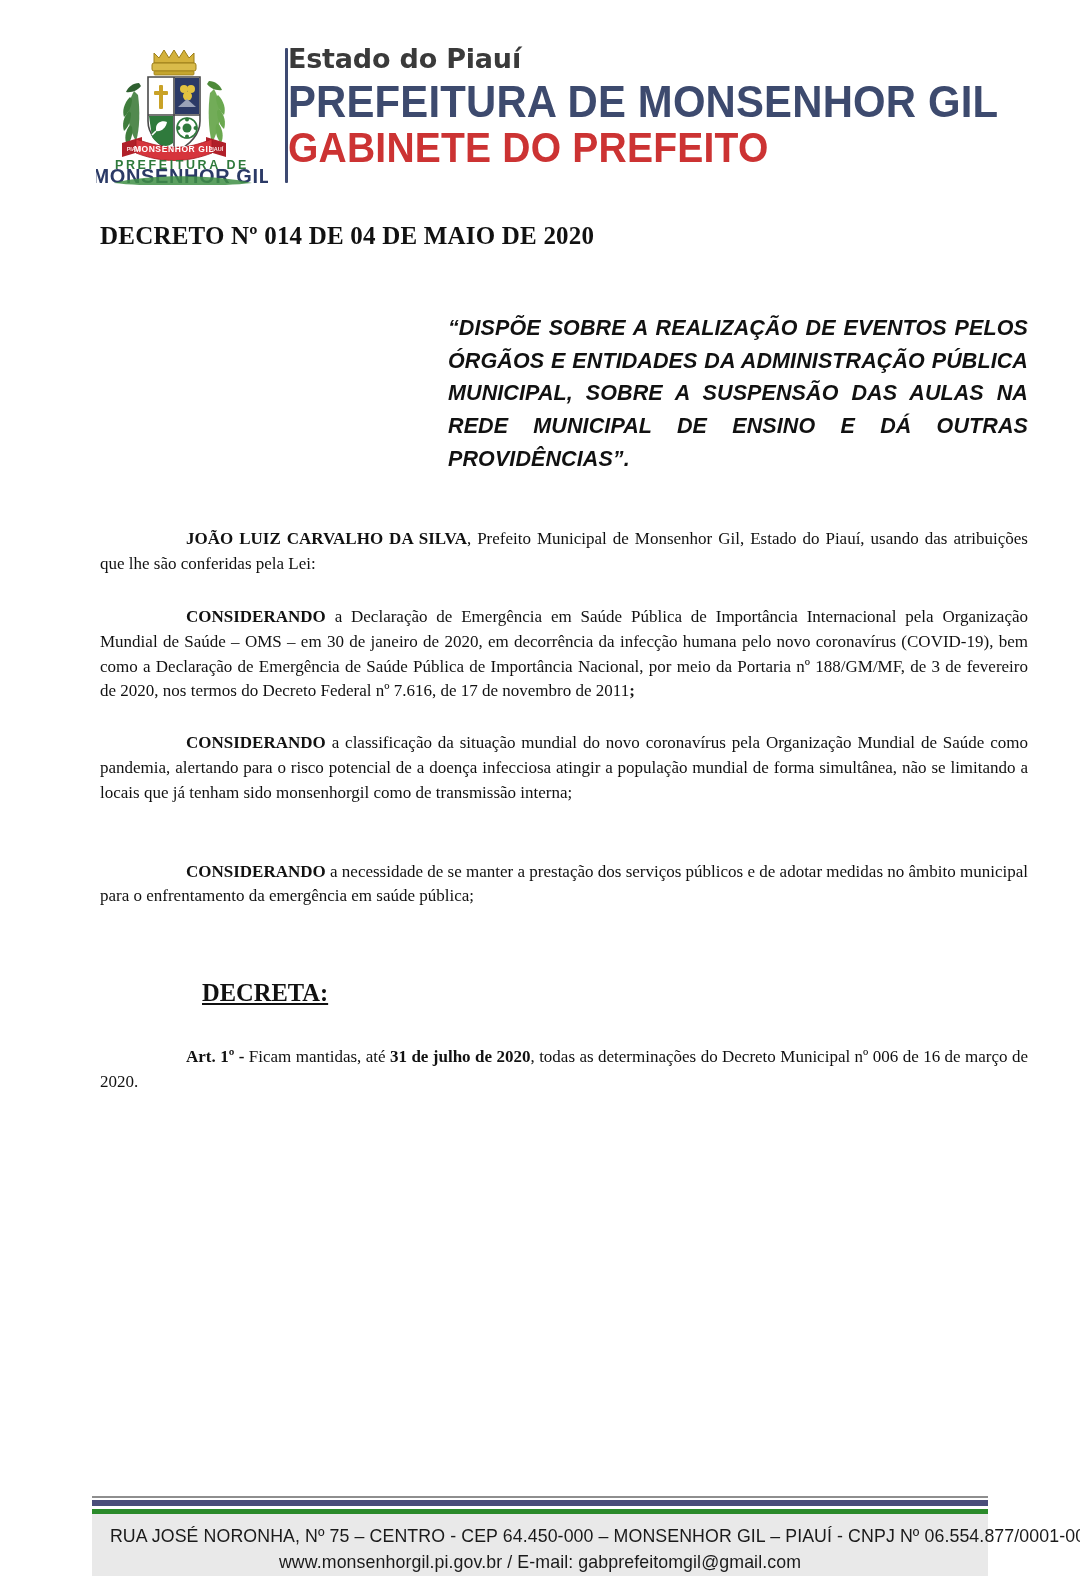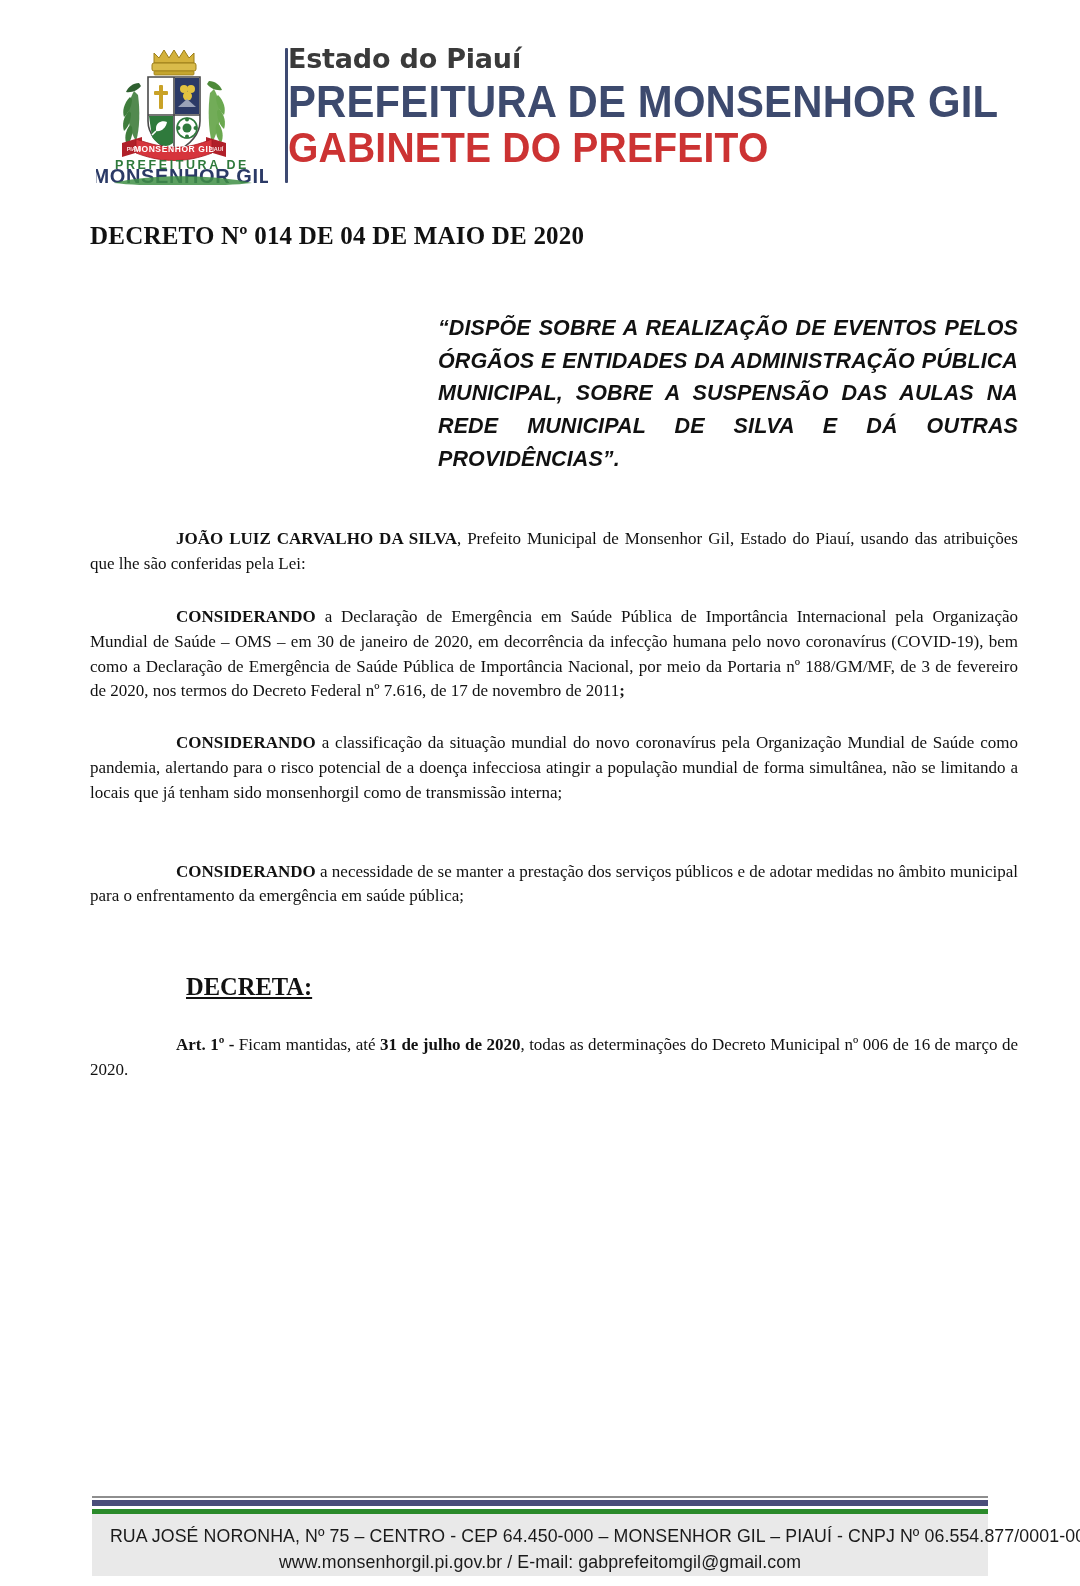--- a/index.html
+++ b/index.html
@@ -91,21 +91,21 @@
     color: #cc3333;
     letter-spacing: 0.2px;
     transform: scaleX(0.93);
     transform-origin: left center;
     white-space: nowrap;
   }
 
   
   .doc-body {
     position: absolute;
-    left: 90px;
+    left: 100px;
     top: 222px;
     width: 928px;
   }
 
   .decree-number {
     font-family: "Liberation Serif", serif;
     font-size: 25px;
     font-weight: 700;
     letter-spacing: 0.2px;
     color: #111;
@@ -140,21 +140,21 @@
   .gap-1 { height: 28px; }
   .gap-2 { height: 27px; }
 
   .b { font-weight: 700; }
 
   .decreta {
     font-size: 24.5px;
     font-weight: 700;
     text-decoration: underline;
     text-indent: 86px;
-    margin: 10px;
+    margin: 16px;
     color: #111;
   }
 
   
   .footer {
     position: absolute;
     left: 0;
     bottom: 0;
     width: 1080px;
     height: 96px;
@@ -286,21 +286,21 @@
       </div>
 
     </div>
   </div>
 
   <div class="doc-body">
 
     <div class="decree-number">DECRETO Nº 014 DE 04 DE MAIO DE 2020</div>
 
     <div class="ementa">
-      <p>“DISPÕE SOBRE A REALIZAÇÃO DE EVENTOS PELOS ÓRGÃOS E ENTIDADES DA ADMINISTRAÇÃO PÚBLICA MUNICIPAL, SOBRE A SUSPENSÃO DAS AULAS NA REDE MUNICIPAL DE SILVA E DÁ OUTRAS PROVIDÊNCIAS”.</p>
+      <p>“DISPÕE SOBRE A REALIZAÇÃO DE EVENTOS PELOS ÓRGÃOS E ENTIDADES DA ADMINISTRAÇÃO PÚBLICA MUNICIPAL, SOBRE A SUSPENSÃO DAS AULAS NA REDE MUNICIPAL DE ENSINO E DÁ OUTRAS PROVIDÊNCIAS”.</p>
     </div>
 
     <div style="height:52px"></div>
 
     <p class="para"><span class="b">JOÃO LUIZ CARVALHO DA SILVA</span><span>, Prefeito Municipal de Monsenhor Gil, Estado do Piauí, usando das atribuições que lhe são conferidas pela Lei:</span></p>
 
     <div class="gap-1"></div>
 
     <p class="para"><span class="b">CONSIDERANDO</span><span> a Declaração de Emergência em Saúde Pública de Importância Internacional pela Organização Mundial de Saúde – OMS – em 30 de janeiro de 2020, em decorrência da infecção humana pelo novo coronavírus (COVID-19), bem como a Declaração de Emergência de Saúde Pública de Importância Nacional, por meio da Portaria nº 188/GM/MF, de 3 de fevereiro de 2020, nos termos do Decreto Federal nº 7.616, de 17 de novembro de 2011</span><span class="b">;</span></p>
 

